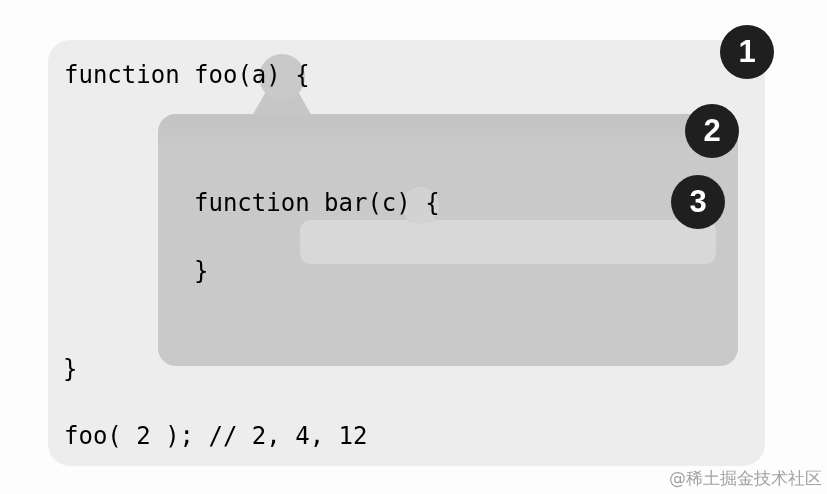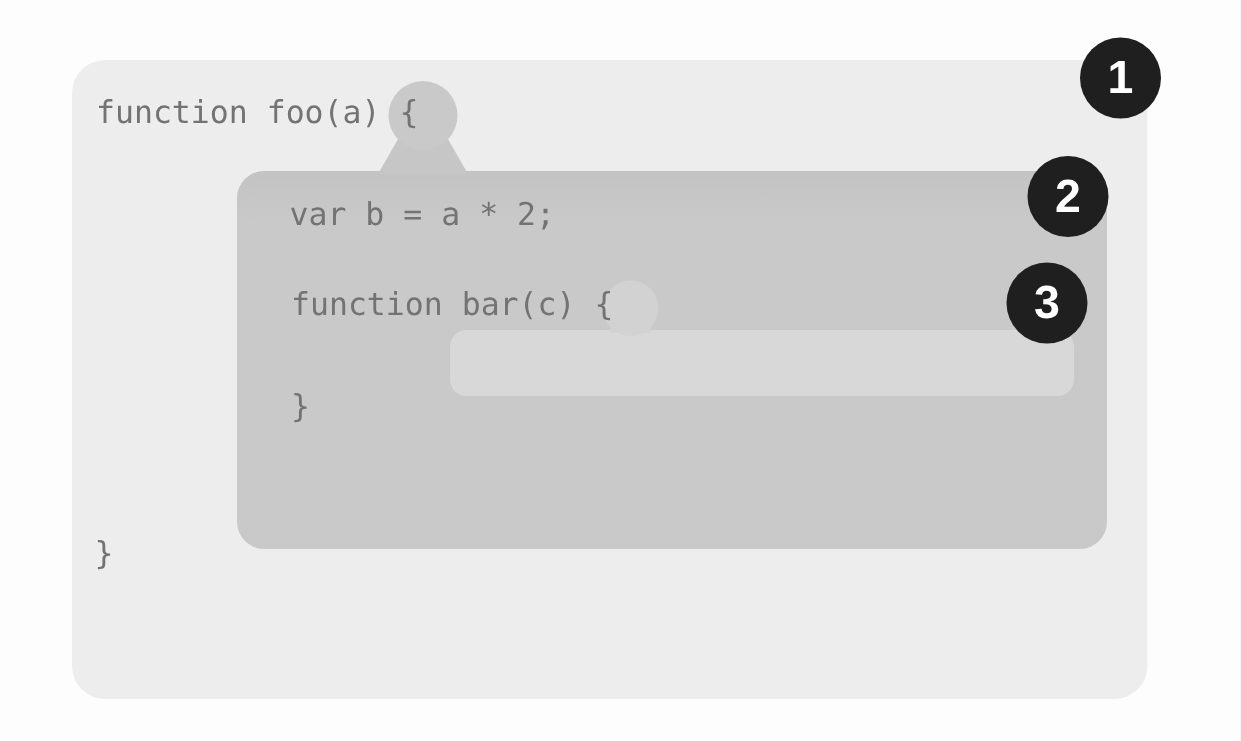--- a/index.html
+++ b/index.html
@@ -40,22 +40,22 @@
     border-radius: 50%; background: #d2d2d2;
   }
   .neck-c {
     left: 407px; top: 208px; width: 27px; height: 14px;
     background: #d2d2d2;
   }
 
   
   .code {
     position: absolute;
-    font-size: 21px; line-height: 34px;
-    color: #737373;
+    font-size: 24px; line-height: 34px;
+    color: #000000;
     white-space: pre;
     letter-spacing: 0;
     text-align: center;
   }
   .l1 { left: 64px;  top: 58px;  }
   .l2 { left: 193px; top: 126px; }
   .l3 { left: 194px; top: 186px; }
   .l4 { left: 325px; top: 221px; }
   .l5 { left: 194px; top: 254px; }
   .l6 { left: 191px; top: 317px; }
@@ -91,23 +91,24 @@
 
   <div class="bubble scope1"></div>
   <div class="bubble scope2"></div>
   <div class="bubble neck-a"></div>
   <div class="bubble blob-a"></div>
   <div class="bubble scope3"></div>
   <div class="bubble blob-c"></div>
   <div class="bubble neck-c"></div>
 
   <div class="code l1">function foo(a) {</div>
-  <div class="code l2">var b = a * 2;</div>
   <div class="code l3">function bar(c) {</div>
   <div class="code l5">}</div>
   <div class="code l7">}</div>
+  <div class="code l8">foo( 2 ); // 2, 4, 12</div>
 
   <div class="badge b1">1</div>
   <div class="badge b2">2</div>
   <div class="badge b3">3</div>
 
+  <div class="watermark">@稀土掘金技术社区</div>
 
 </div>
 
 </body></html>

